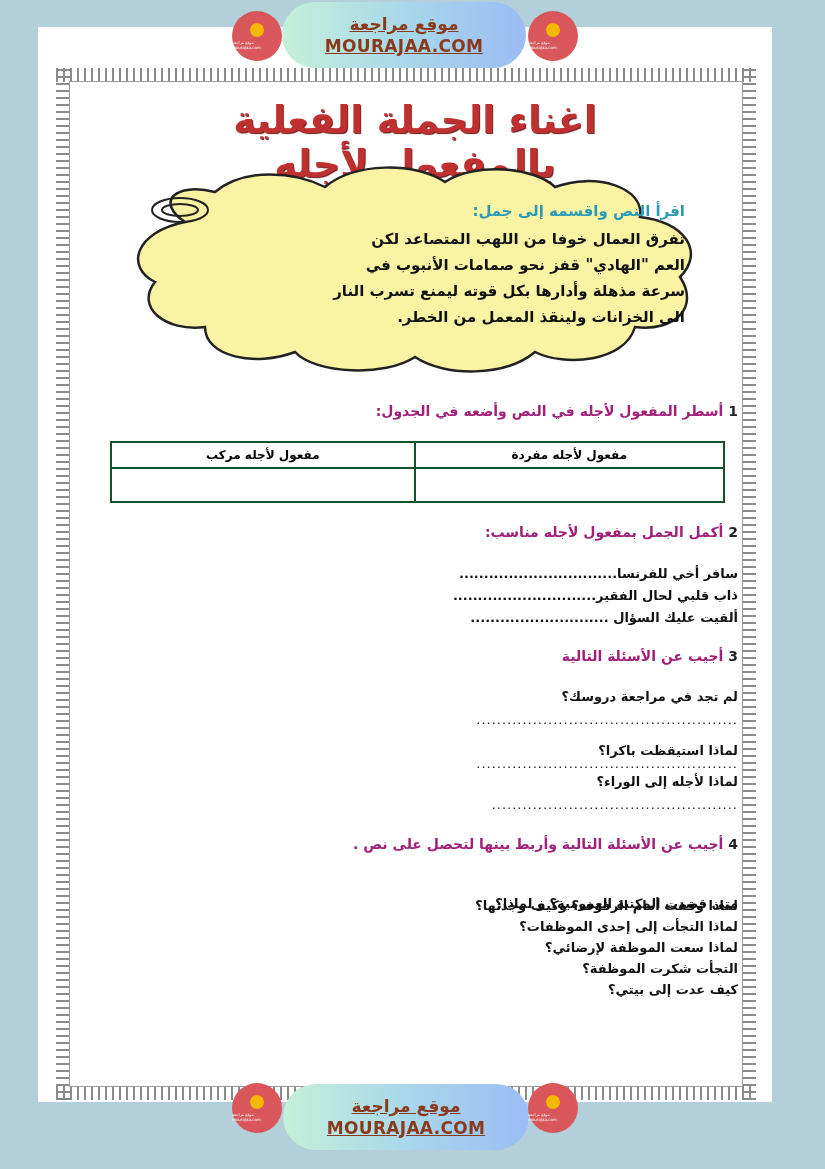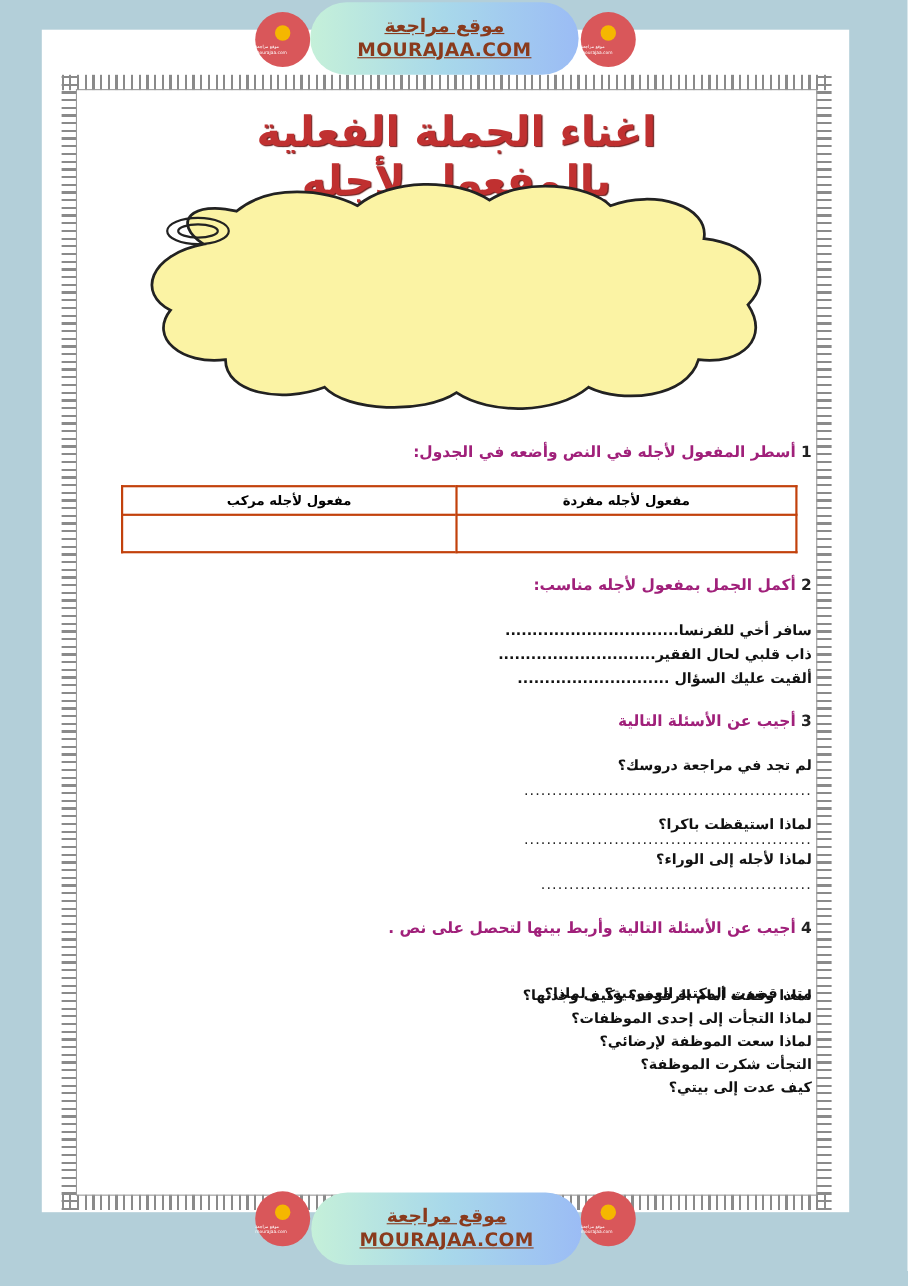--- a/index.html
+++ b/index.html
@@ -72,21 +72,21 @@
     .q-heading {
       position: absolute; right: 87px; direction: rtl; text-align: right;
       color: #a0207a; font-size: 14px; font-weight: bold;
     }
     .q-heading .num { color: #222; }
     table.answer {
       position: absolute; left: 110px; top: 441px; width: 615px; border-collapse: collapse;
       direction: rtl;
     }
     table.answer th, table.answer td {
-      border: 2px solid #c2410c; font-size: 12px; font-weight: bold; text-align: center;
+      border: 2px solid #14532d; font-size: 12px; font-weight: bold; text-align: center;
     }
     table.answer th { height: 22px; }
     table.answer td { height: 30px; }
     .line {
       position: absolute; right: 87px; direction: rtl; 
       font-size: 13px; font-weight: bold; color: #111; white-space: nowrap;
     }
     .dots {
       position: absolute; right: 87px; font-size: 13px; color: #222; letter-spacing: 1px; white-space: nowrap;
     }
@@ -113,20 +113,27 @@
   </div>
 
 <div class="title">اغناء الجملة الفعلية بالمفعول لأجله</div>
 
 <div class="cloud">
   <svg width="595" height="215" viewBox="0 0 595 215">
     <path d="M70,60 C40,40 60,20 100,30 C130,5 180,10 210,25 C240,0 300,0 330,20 C360,0 420,5 440,25 C480,10 530,25 525,55 C570,60 590,90 565,115 C585,145 560,170 520,165 C510,200 450,205 420,190 C390,215 330,215 300,195 C270,215 200,212 180,190 C140,205 90,195 90,165 C50,170 20,145 40,120 C10,105 20,70 70,60 Z" fill="#fbf3a4" stroke="#222" stroke-width="2.5"></path>
     <ellipse cx="65" cy="48" rx="28" ry="12" fill="none" stroke="#222" stroke-width="2"></ellipse>
     <ellipse cx="65" cy="48" rx="18" ry="6" fill="none" stroke="#222" stroke-width="2"></ellipse>
   </svg>
+  <div class="cloud-text">
+    <div class="cloud-heading">اقرأ النص واقسمه إلى جمل:</div>
+    <div class="cloud-line">تفرق العمال خوفا من اللهب المتصاعد لكن</div>
+    <div class="cloud-line">العم "الهادي" قفز نحو صمامات الأنبوب في</div>
+    <div class="cloud-line">سرعة مذهلة وأدارها بكل قوته ليمنع تسرب النار</div>
+    <div class="cloud-line">الى الخزانات ولينقذ المعمل من الخطر.</div>
+  </div>
 </div>
 
 <div class="q-heading" style="top:403px;">
   <span class="num">1</span>
   <span>أسطر المفعول لأجله في النص وأضعه في الجدول:</span>
 </div>
 <table class="answer">
   <tbody>
       <tr>
     <th>مفعول لأجله مفردة</th>

